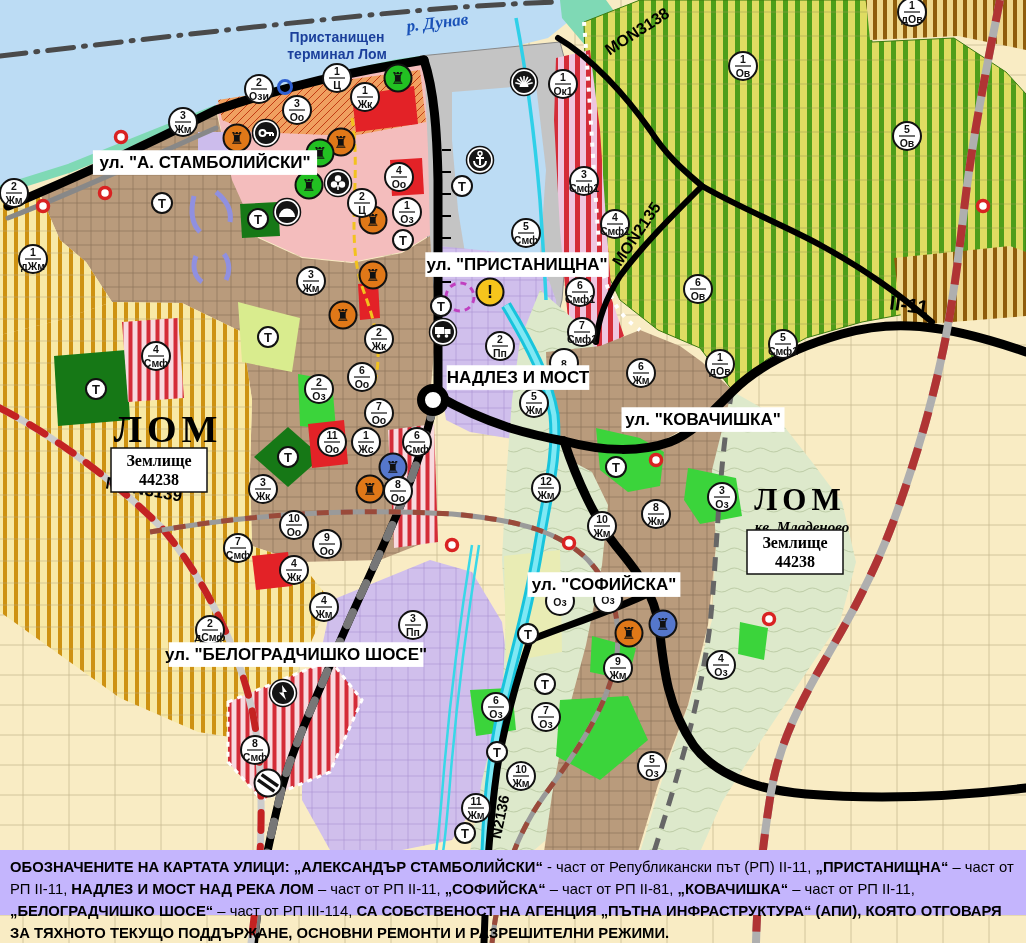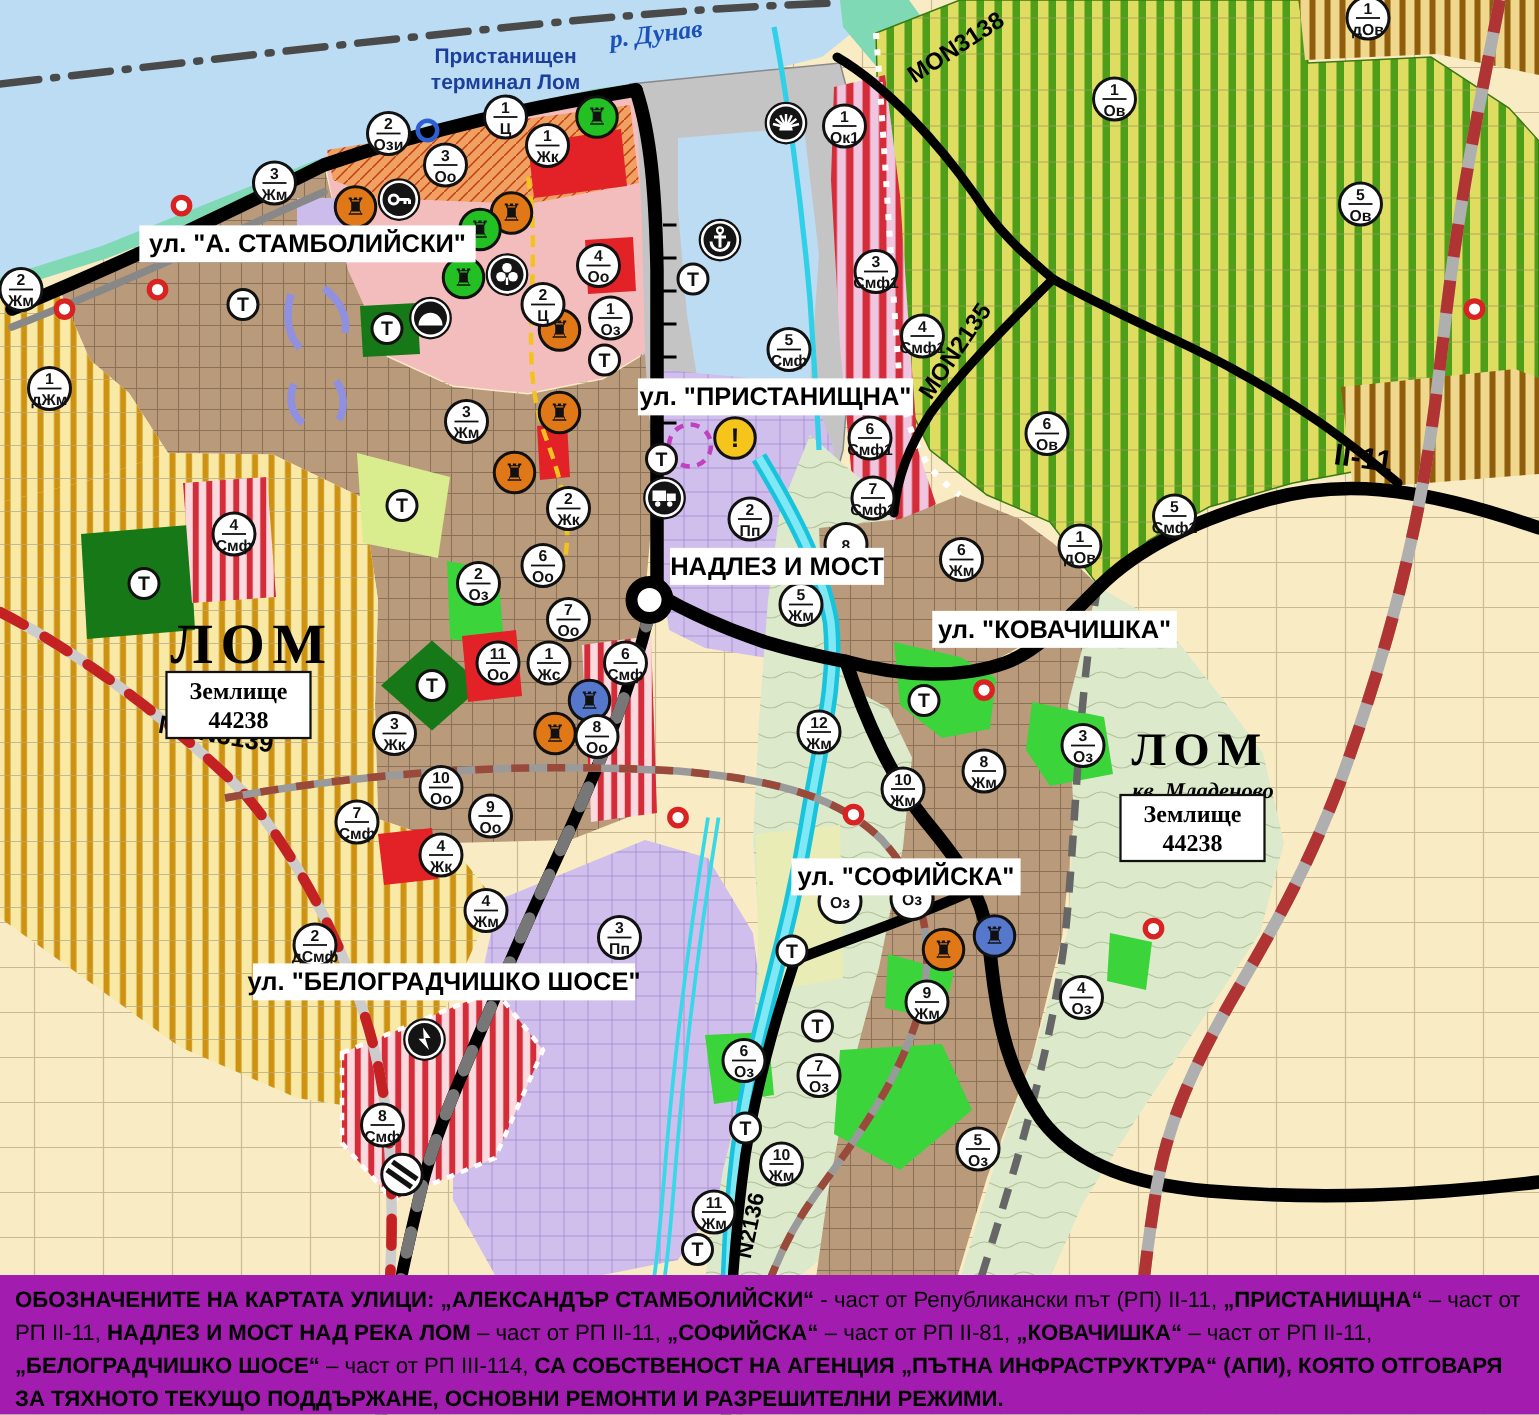--- a/index.html
+++ b/index.html
@@ -9,22 +9,22 @@
   .mnum{font:bold 10.5px "Liberation Sans",sans-serif;text-anchor:middle;fill:#111;}
   .mcode{font:bold 10.5px "Liberation Sans",sans-serif;text-anchor:middle;fill:#111;}
   .mT{font:bold 13px "Liberation Sans",sans-serif;text-anchor:middle;fill:#111;}
   .lbl-box{font:bold 17px "Liberation Sans",sans-serif;text-anchor:middle;fill:#000;}
   .lbl-road{font:bold 16px "Liberation Sans",sans-serif;text-anchor:middle;fill:#000;}
   .lbl-city{font:bold 36px "Liberation Serif",serif;text-anchor:middle;fill:#000;letter-spacing:5px;}
   .lbl-city-i{font:bold italic 15px "Liberation Serif",serif;text-anchor:middle;fill:#000;}
   .lbl-water{font:bold italic 17px "Liberation Serif",serif;text-anchor:middle;fill:#1A52B8;}
   .lbl-port{font:bold 14px "Liberation Sans",sans-serif;text-anchor:middle;fill:#1B3F9B;}
   .lbl-zbox{font:bold 16px "Liberation Serif",serif;text-anchor:middle;fill:#000;}
-  .footer{position:absolute;left:0;top:850px;width:1026px;height:93px;box-sizing:border-box;
-          background:#a21caf;padding:7px 10px 0 10px;font:14.8px "Liberation Sans",sans-serif;
+  .footer{position:absolute;left:0;top:850px;width:1026px;height:65px;box-sizing:border-box;
+          background:#c4b5fd;padding:7px 10px 0 10px;font:14.8px "Liberation Sans",sans-serif;
           line-height:1.48;color:#000;}
   .footer b{font-weight:bold;}
 </style>
 </head>
 <body>
 
 <div class="stage">
 <svg id="map" width="1026" height="943" viewBox="0 0 1026 943">
   <defs>
     <pattern id="patBeige" width="46" height="30" patternUnits="userSpaceOnUse">

